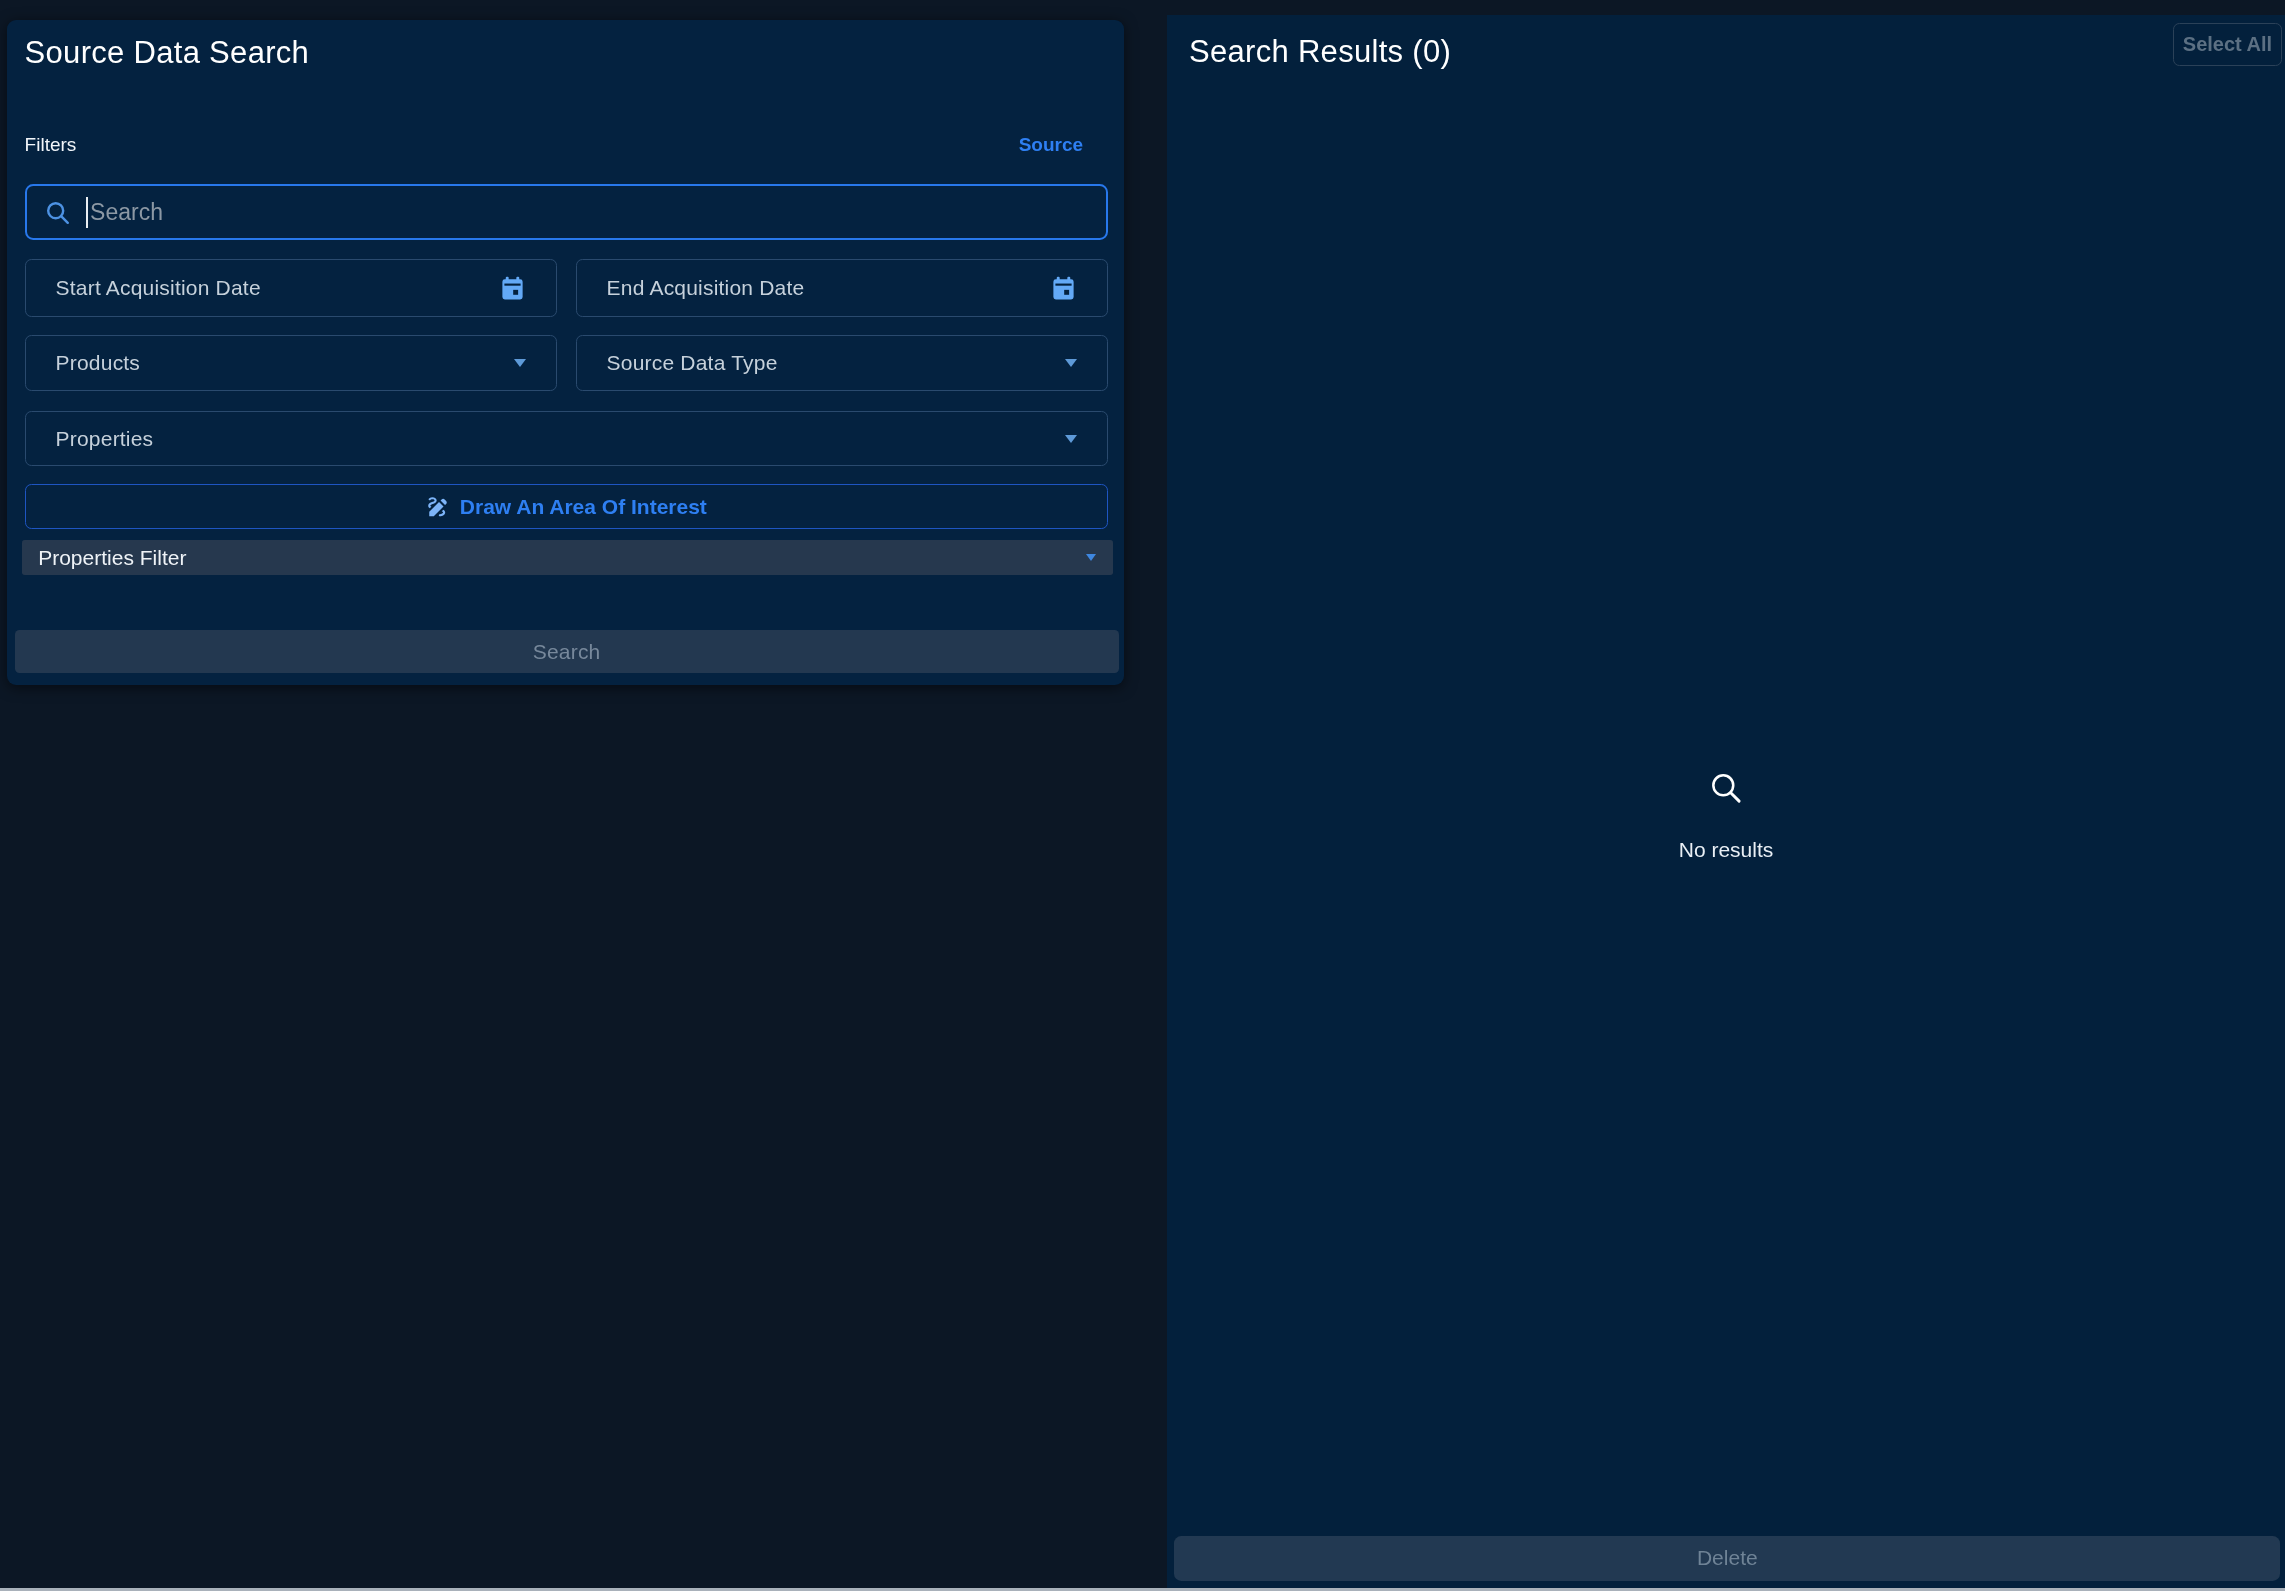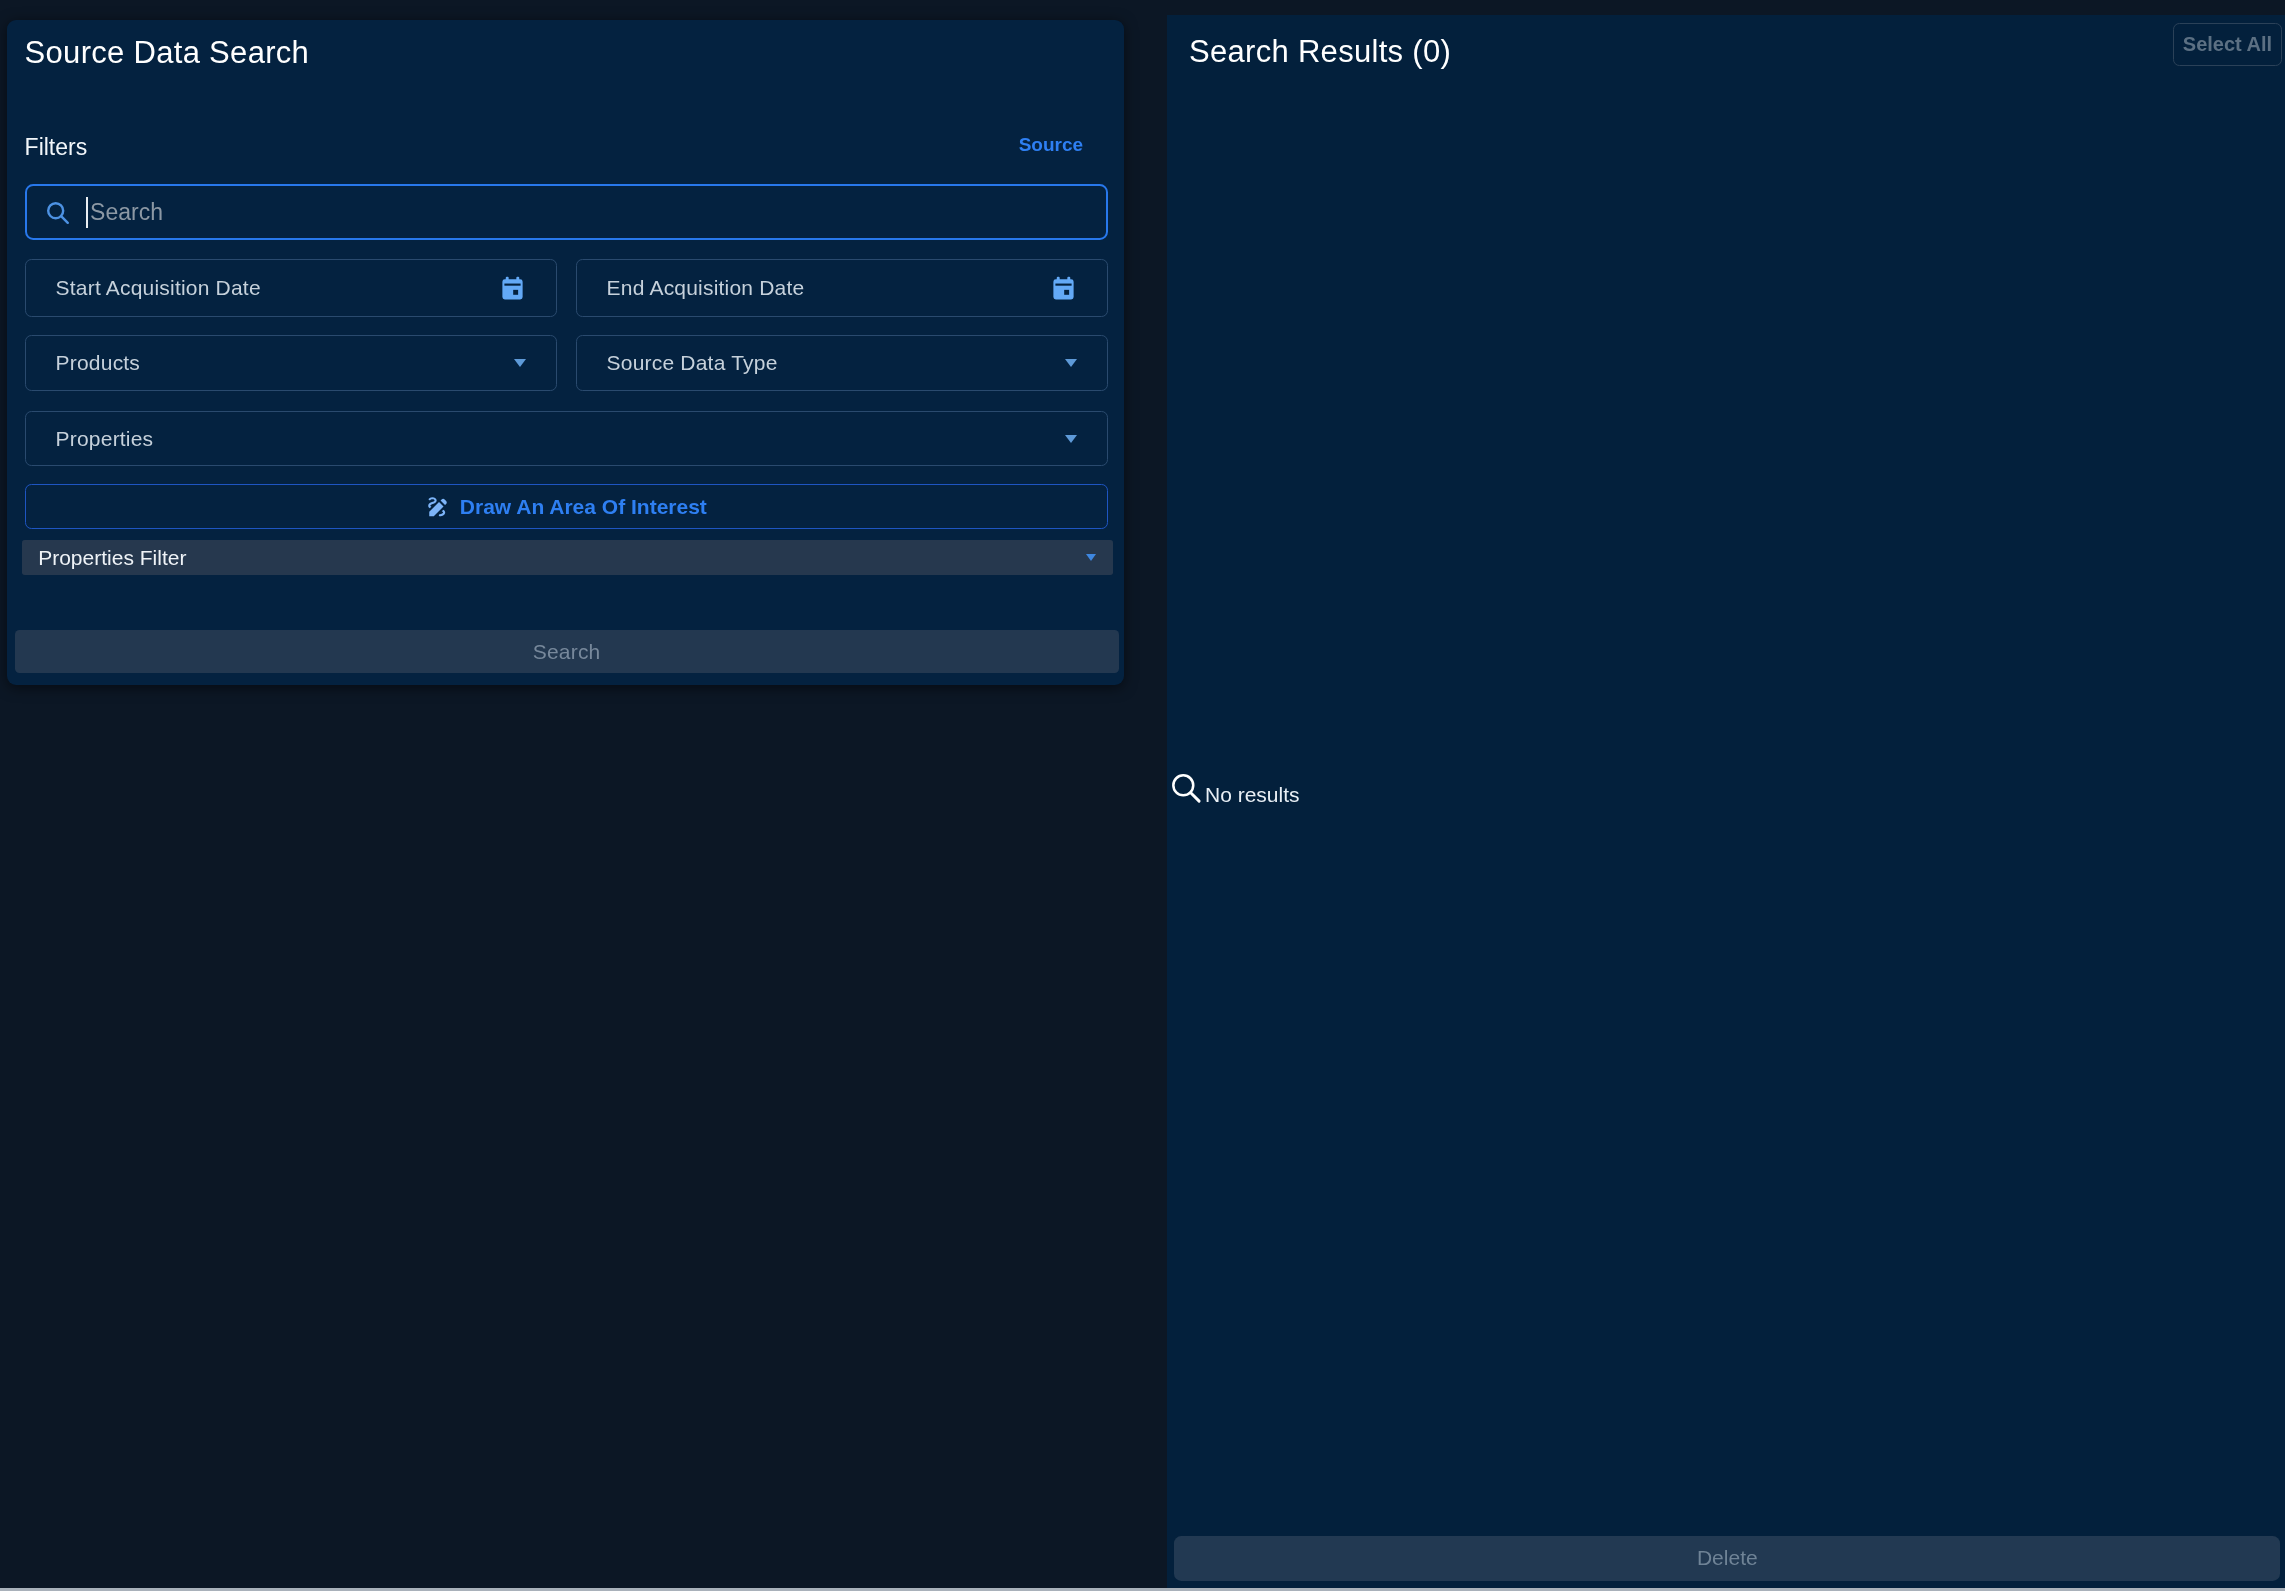--- a/index.html
+++ b/index.html
@@ -18,21 +18,21 @@
     background:#042240; border-radius:9px;
     box-shadow:0 2.7px 12.7px rgba(0,0,0,0.5);
   }
   .left-card .panel-title {
     position:absolute; left:17.3px; top:14.5px;
     font-size:31px; font-weight:500; letter-spacing:0.3px; color:#FFFFFF;
   }
   .filters-row {
     position:absolute; left:17.3px; top:114px; width:1083px; height:23.6px;
   }
-  .filters-label { font-size:23px; font-weight:500; color:#F2F6FA; }
+  .filters-label { font-size:19px; font-weight:500; color:#F2F6FA; }
   .reset-link {
     position:absolute; right:24.5px; top:0;
     font-size:19px; font-weight:600; color:#2E7FF2; cursor:pointer;
   }
 
   .search-box {
     position:absolute; left:17.3px; top:164px; width:1083px; height:56px;
     border:2.7px solid #2878EC; border-radius:8.2px;
     display:flex; align-items:center; padding:0 16.4px; background:#042240;
   }
@@ -105,21 +105,21 @@
     font-size:31px; font-weight:500; letter-spacing:0.3px; color:#FFFFFF;
   }
   .select-all-btn {
     position:absolute; left:1006px; top:8.2px; width:109px; height:43px;
     background:transparent; border:1.4px solid #2B4158; border-radius:6.4px;
     font-family:inherit; font-size:20px; font-weight:600; color:#5C7083;
     cursor:default;
   }
   .empty-state {
     position:absolute; left:0; top:754px; width:1118px;
-    display:flex; flex-direction:row; align-items:center;
+    display:flex; flex-direction:column; align-items:center;gap:17px;
   }
   .empty-state .no-results-text {
     margin-top:14.5px; font-size:21px; color:#E9EFF5;
   }
   .delete-btn {
     position:absolute; left:7.3px; top:1521px; width:1106px; height:45px;
     background:#223952; border:none; border-radius:7.3px;
     font-family:inherit; font-size:21px; font-weight:500; color:#6F8396;
     cursor:default;
   }

